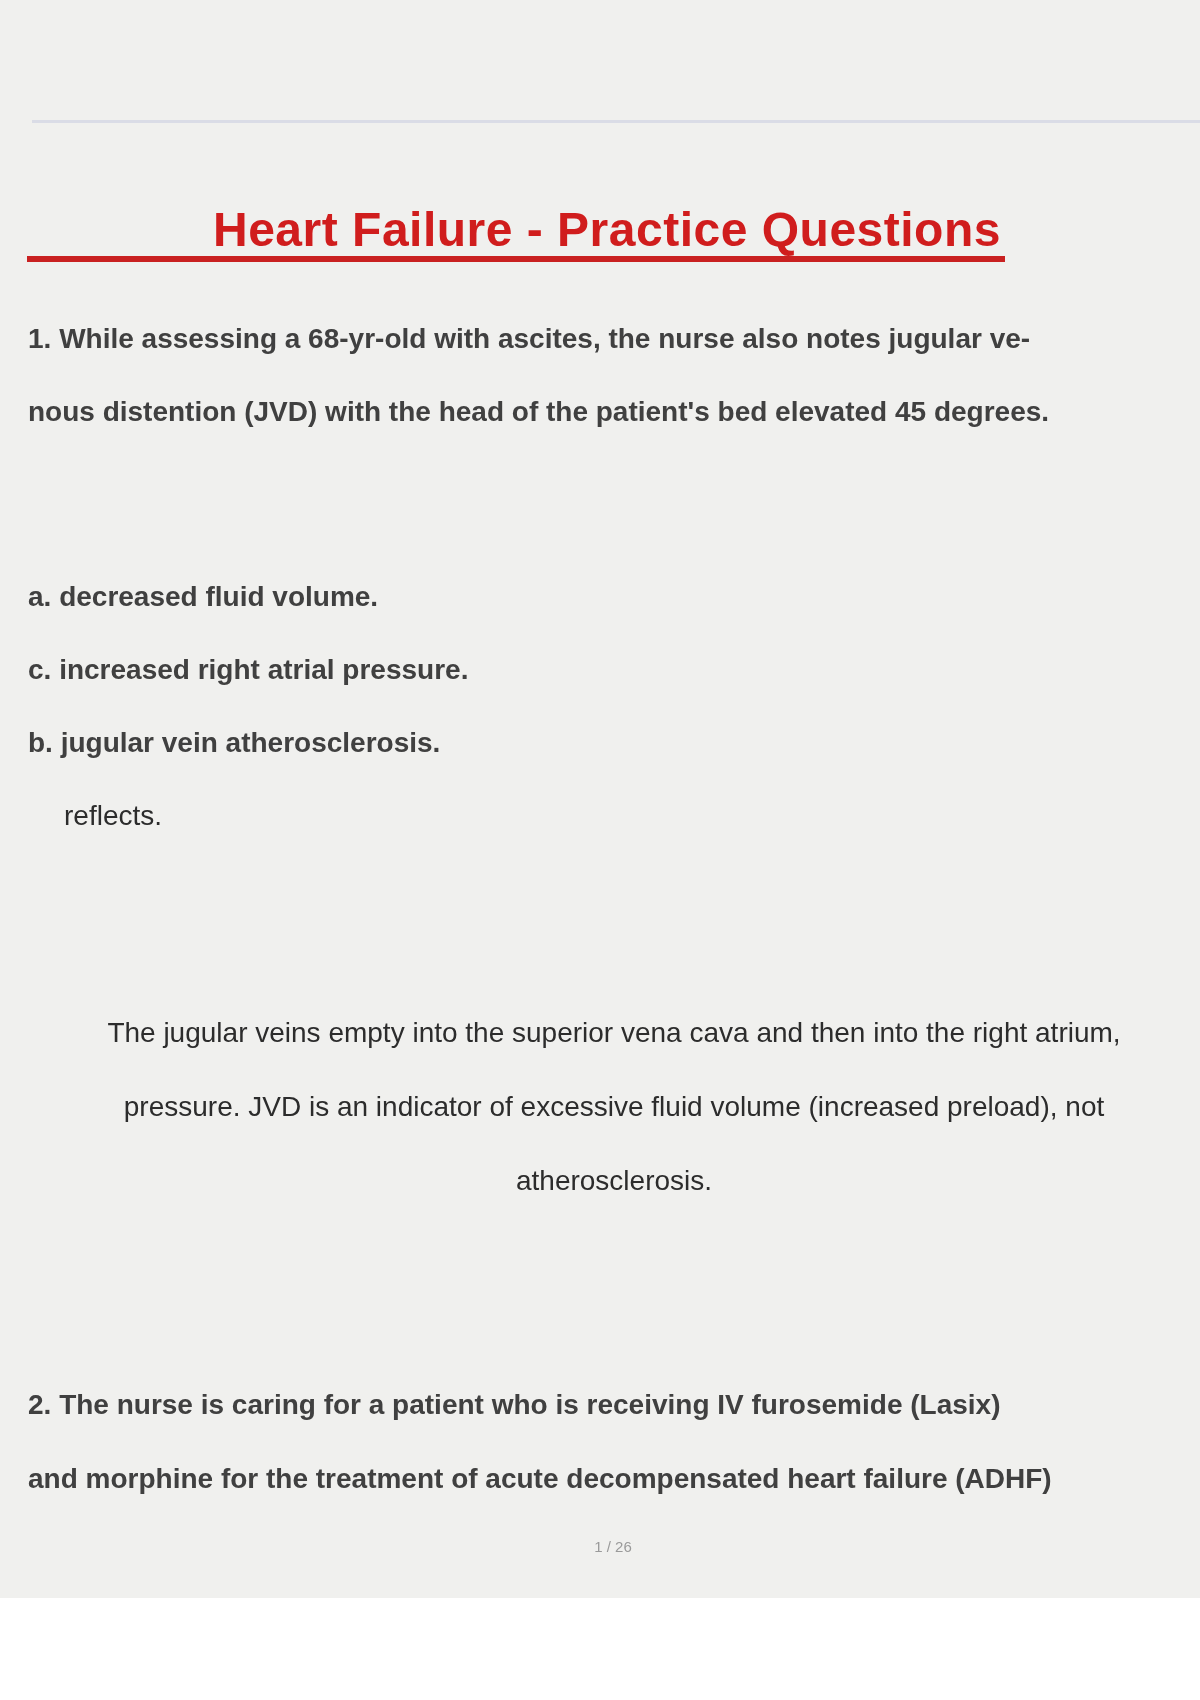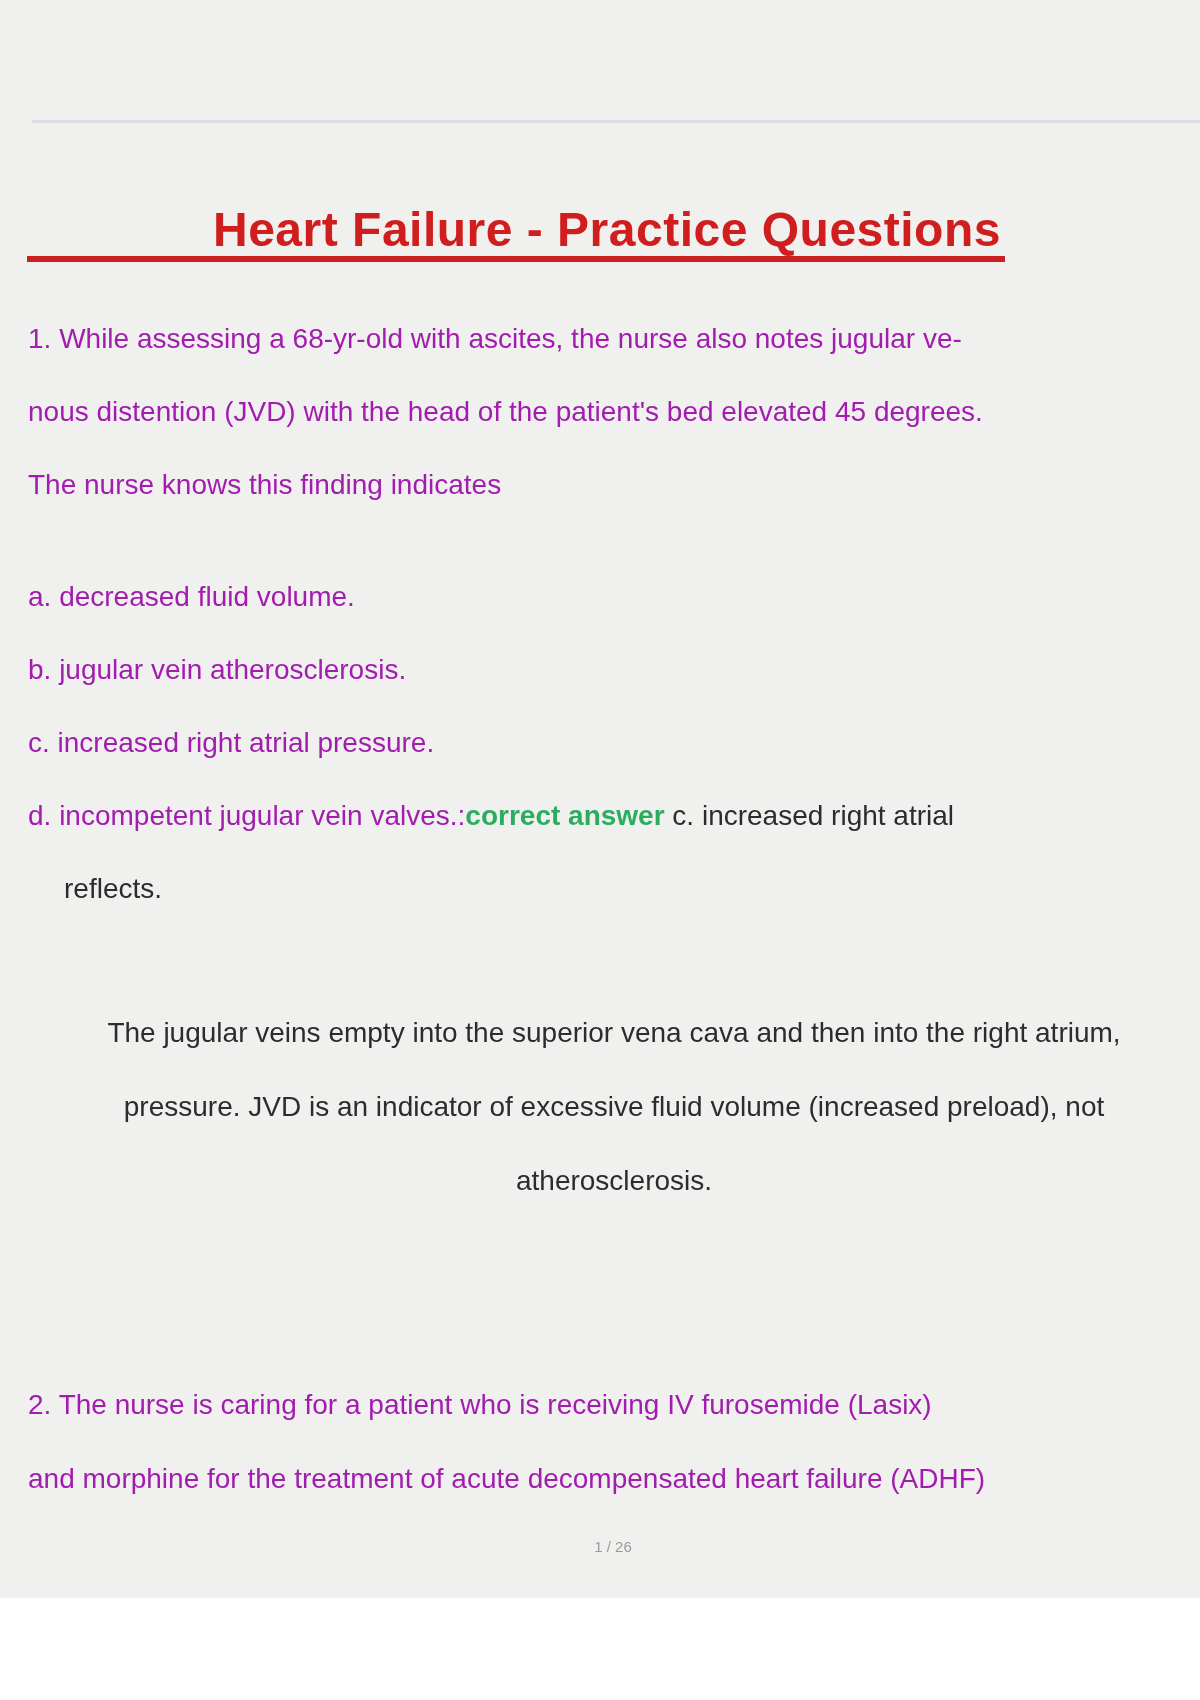--- a/index.html
+++ b/index.html
@@ -58,21 +58,21 @@
     right: 0;
     font-size: 28px;
   }
   .textblock .line {
     white-space: nowrap;
     overflow: visible;
   }
   .lh73 .line { line-height: 73px; height: 73px; }
   .lh74 .line { line-height: 74px; height: 74px; }
   .line.indent { padding-left: 36px; }
-  .seg.bold    { font-weight: 400; color: #a21caf; }
+  .seg.bold    { font-weight: 700; color: #404040; }
   .seg.regular { font-weight: 400; color: #2c2c2c; }
   .seg.green   { font-weight: 700; color: #2aad5e; }
   #q1-block   { top: 302px; }
   #opts-block { top: 560px; }
   #expl-block { top: 996px; text-align: center; }
   #q2-block   { top: 1368px; }
   .page-indicator {
     position: absolute;
     top: 1537px;
     left: 13px;
@@ -100,28 +100,26 @@
 
     <div class="top-rule"></div>
 
     <div class="title-row">
       <span class="title-underline">Heart Failure - Practice Questions</span>
     </div>
 
     <div id="q1-block" class="textblock lh73">
         <div class="line"><span class="seg bold">1. While assessing a 68-yr-old with ascites, the nurse also notes jugular ve-</span></div>
         <div class="line"><span class="seg bold">nous distention (JVD) with the head of the patient's bed elevated 45 degrees.</span></div>
-        <div class="line"><span class="seg bold">The nurse knows this finding indicates</span></div>
       </div>
 
     <div id="opts-block" class="textblock lh73">
         <div class="line"><span class="seg bold">a. decreased fluid volume.</span></div>
+        <div class="line"><span class="seg bold">c. increased right atrial pressure.</span></div>
         <div class="line"><span class="seg bold">b. jugular vein atherosclerosis.</span></div>
-        <div class="line"><span class="seg bold">c. increased right atrial pressure.</span></div>
-        <div class="line"><span class="seg bold">d. incompetent jugular vein valves.:</span><span class="seg green">correct answer</span><span class="seg regular"> c. increased right atrial</span></div>
         <div class="line indent"><span class="seg regular">reflects.</span></div>
       </div>
 
     <div id="expl-block" class="textblock lh74">
         <div class="line"><span class="seg regular">The jugular veins empty into the superior vena cava and then into the right atrium,</span></div>
         <div class="line"><span class="seg regular">pressure. JVD is an indicator of excessive fluid volume (increased preload), not</span></div>
         <div class="line"><span class="seg regular">atherosclerosis.</span></div>
       </div>
 
     <div id="q2-block" class="textblock lh74">

